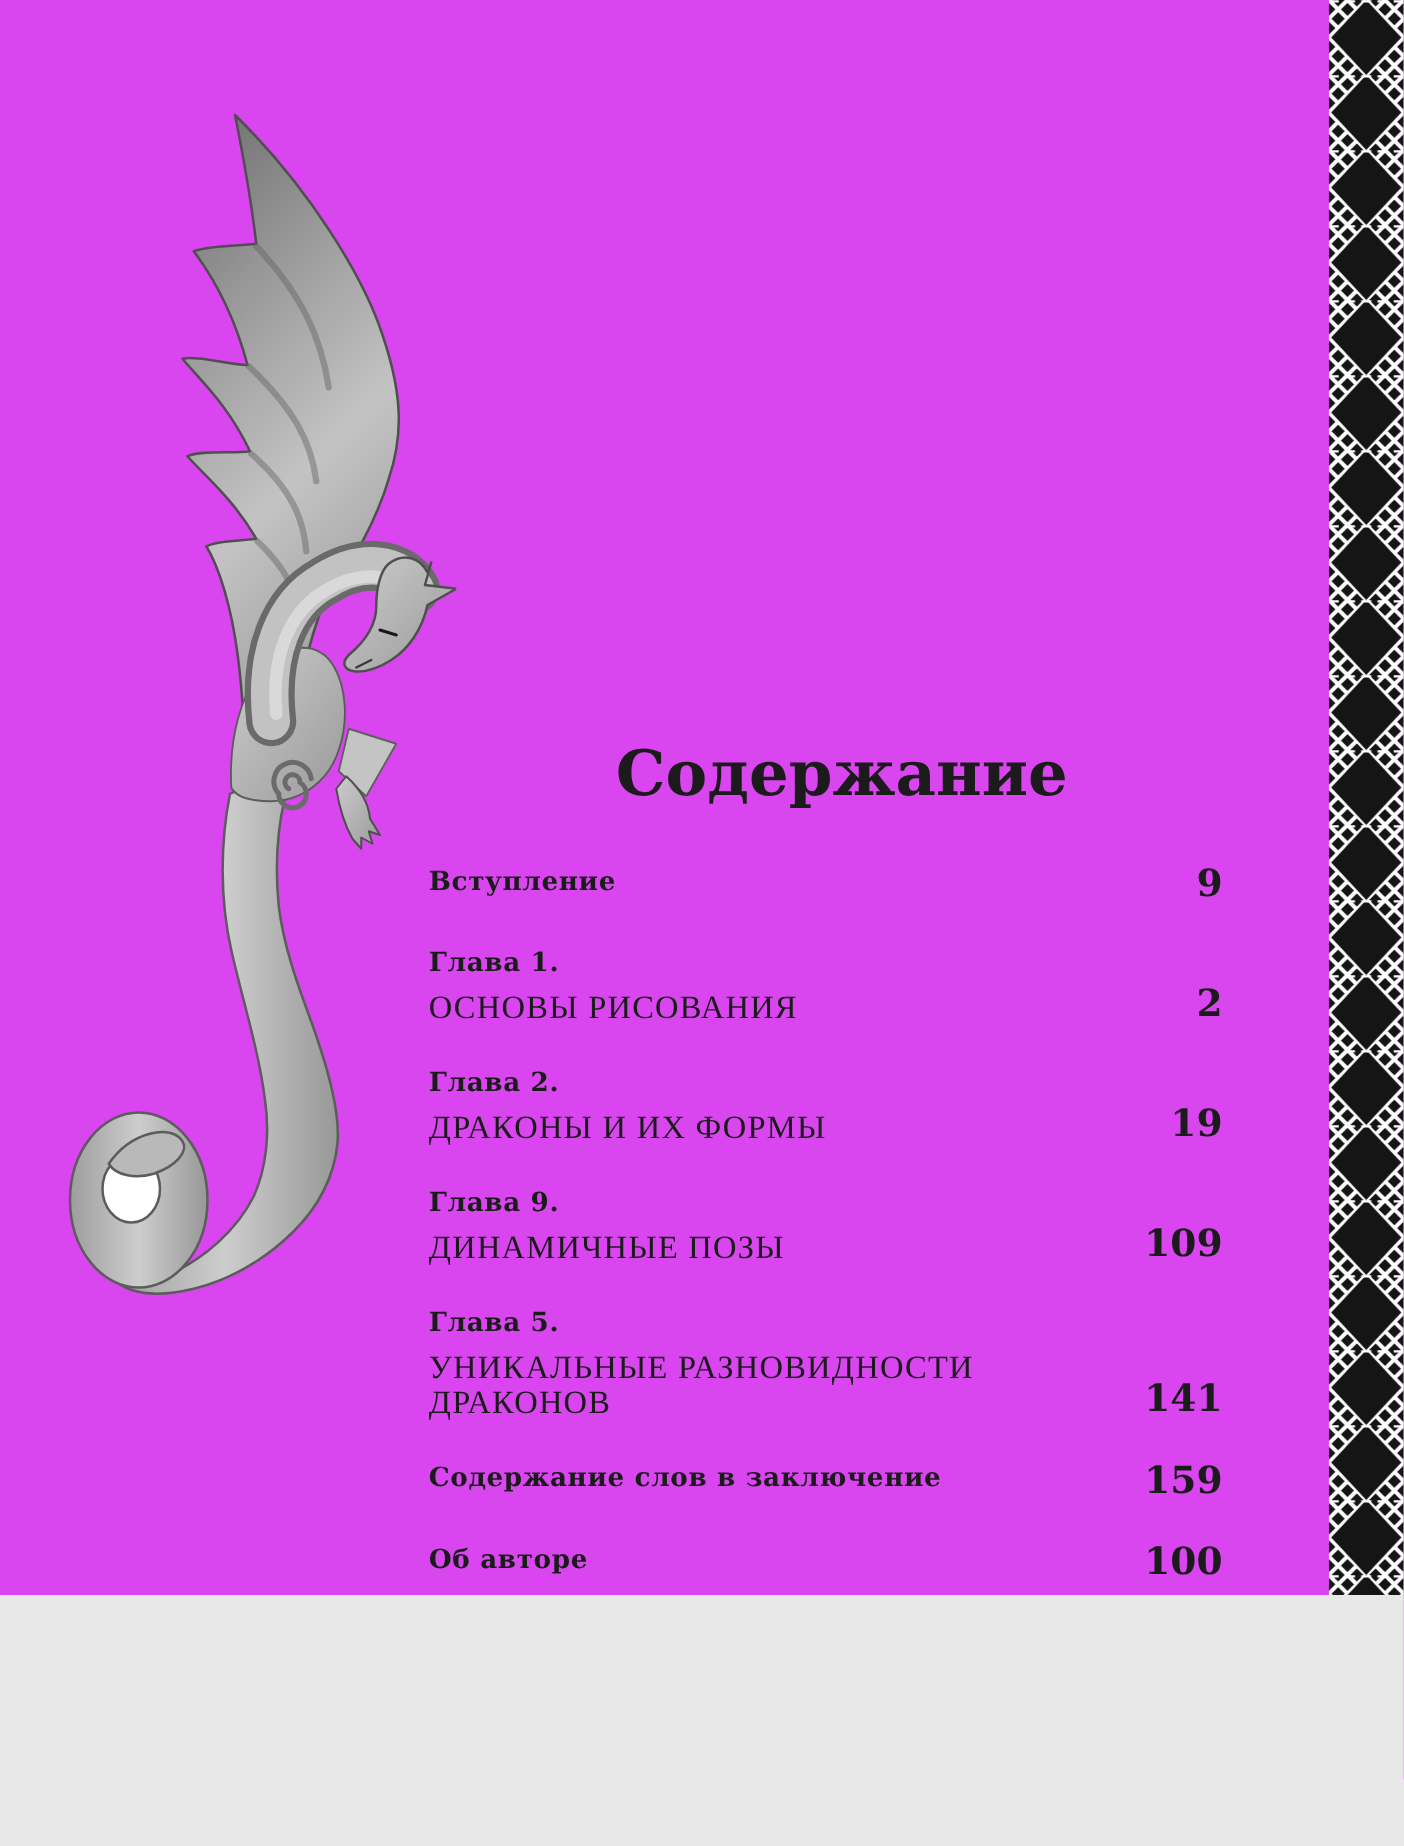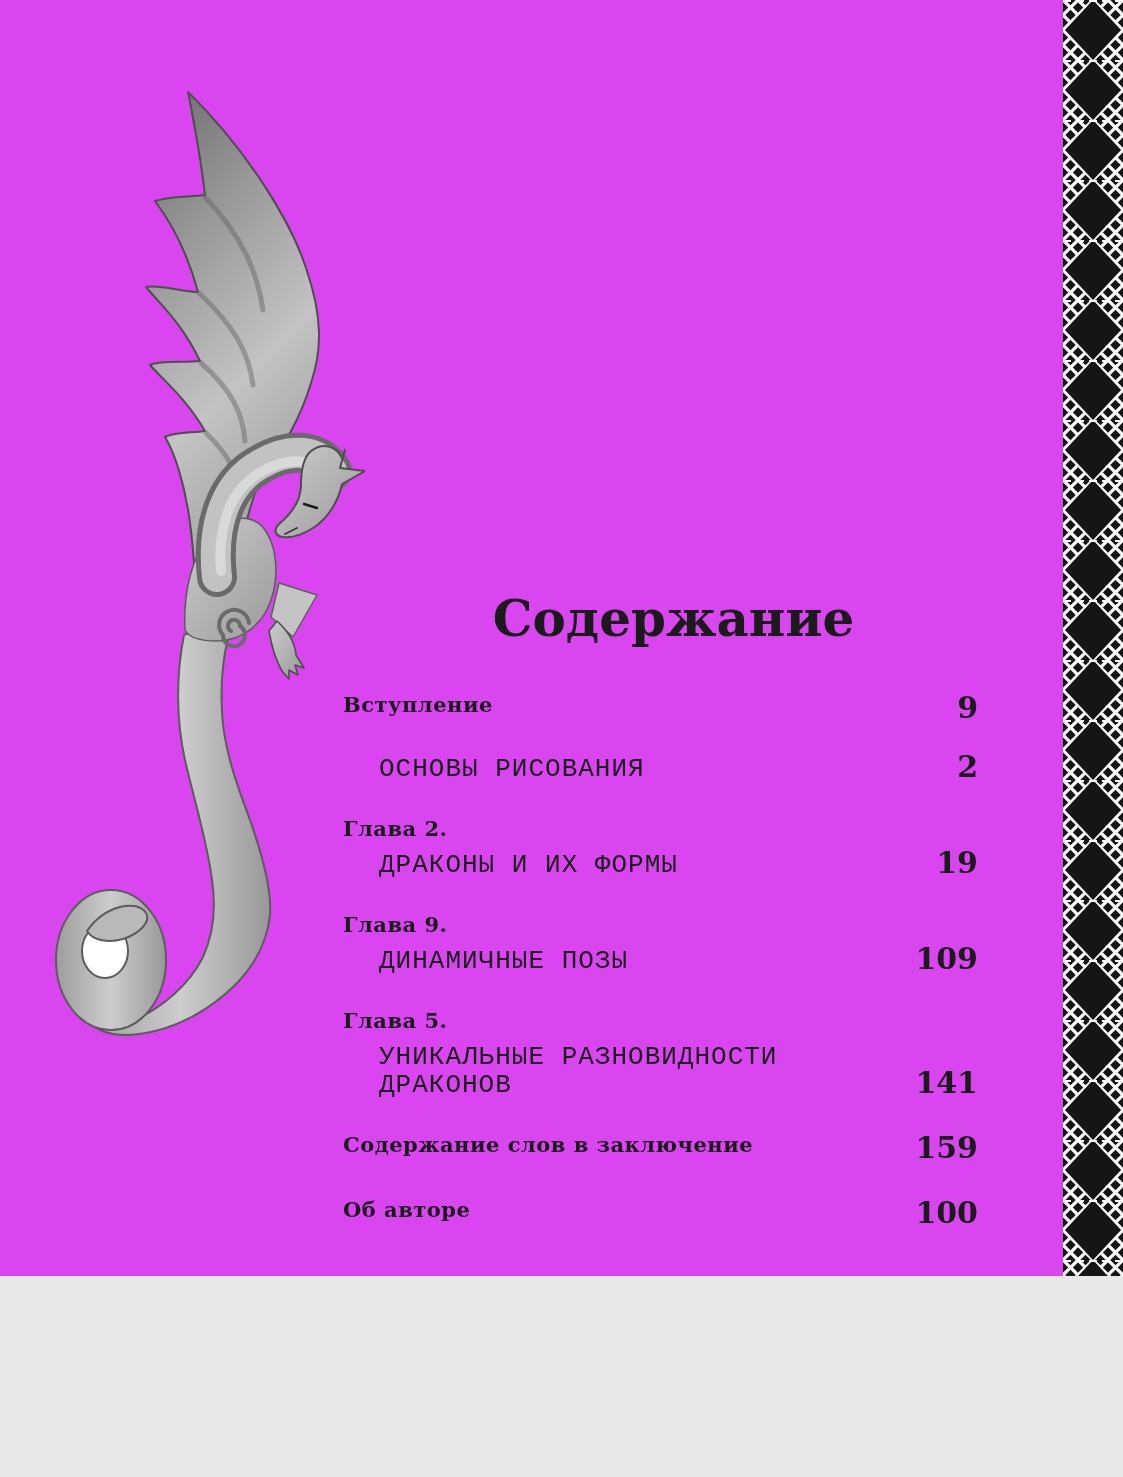--- a/index.html
+++ b/index.html
@@ -39,26 +39,25 @@
   .toc-row{display:flex;justify-content:space-between;align-items:flex-end;}
   .toc-text{flex:1 1 auto;min-width:0;}
   .toc-label{
     font-family:"DejaVu Serif", serif;
     font-weight:bold;
     font-size:21px;
     line-height:38px;
     letter-spacing:0.5px;
   }
   .toc-sub{
-    font-family:Liberation Mono, monospace;
+    font-family:Liberation Serif, serif;
     font-size:26px;
     line-height:28px;
     letter-spacing:1px;
     margin-top:3px;
-    margin-left:36px;
   }
   .toc-sub:empty{display:none;}
   .toc-page{
     font-family:"DejaVu Serif", serif;
     font-weight:bold;
     font-size:30px;
     line-height:32px;
     text-align:right;
     padding-left:20px;
     white-space:nowrap;
@@ -190,20 +189,21 @@
       <div class="toc-row">
         <div class="toc-text">
           <div class="toc-label">Вступление</div>
 
         </div>
         <div class="toc-page">9</div>
       </div>
 
       <div class="toc-row">
         <div class="toc-text">
+          <div class="toc-label">Глава 1.</div>
           <div class="toc-sub">ОСНОВЫ РИСОВАНИЯ</div>
         </div>
         <div class="toc-page">2</div>
       </div>
 
       <div class="toc-row">
         <div class="toc-text">
           <div class="toc-label">Глава 2.</div>
           <div class="toc-sub">ДРАКОНЫ И ИХ ФОРМЫ</div>
         </div>

